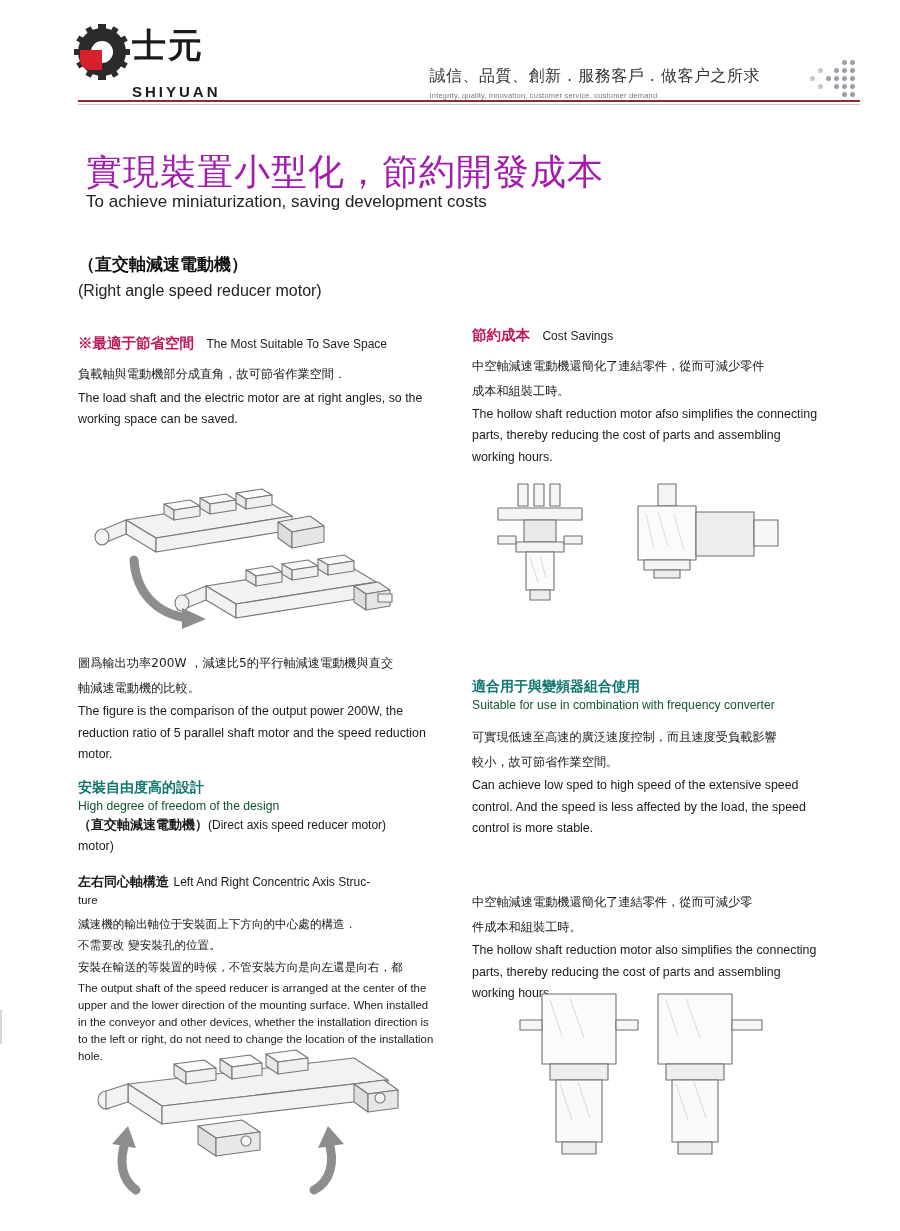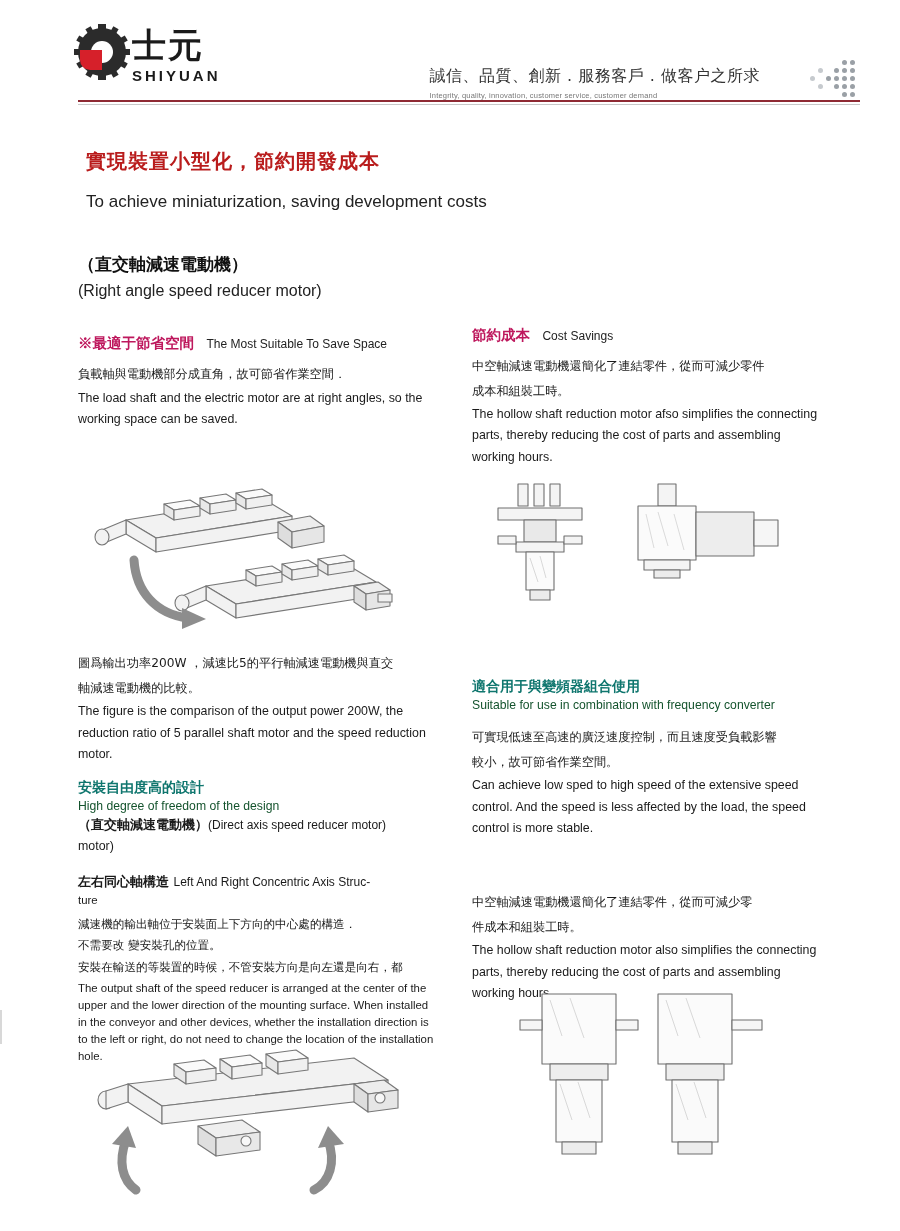--- a/index.html
+++ b/index.html
@@ -97,21 +97,21 @@
     font-weight: bold;
     letter-spacing: 2px;
     line-height: 1;
     color: #1a1a1a;
     font-family: "DejaVu Sans", sans-serif;
   }
   .logo-en {
     font-size: 15px;
     font-weight: bold;
     letter-spacing: 3px;
-    margin-top: 5px;
+    margin-top: 21px;
     color: #1a1a1a;
   }
   .slogan {
     position: absolute;
     right: 100px;
     top: 38px;
     text-align: left;
   }
   .slogan-cn {
     font-size: 16px;
@@ -154,24 +154,24 @@
     right: 40px;
     height: 1px;
     background: #c8c8c8;
   }
 
   
   .title-cn {
     position: absolute;
     left: 86px;
     top: 148px;
-    font-size: 20px;
-    font-weight: bold;
+    font-size: 36px;
+    font-weight: normal;
     letter-spacing: 1px;
-    color: #b91c1c;
+    color: #a21caf;
     font-family: "DejaVu Sans", sans-serif;
   }
   .title-en {
     position: absolute;
     left: 86px;
     top: 192px;
     font-size: 17px;
     color: #222;
   }
   .subtitle-cn {

